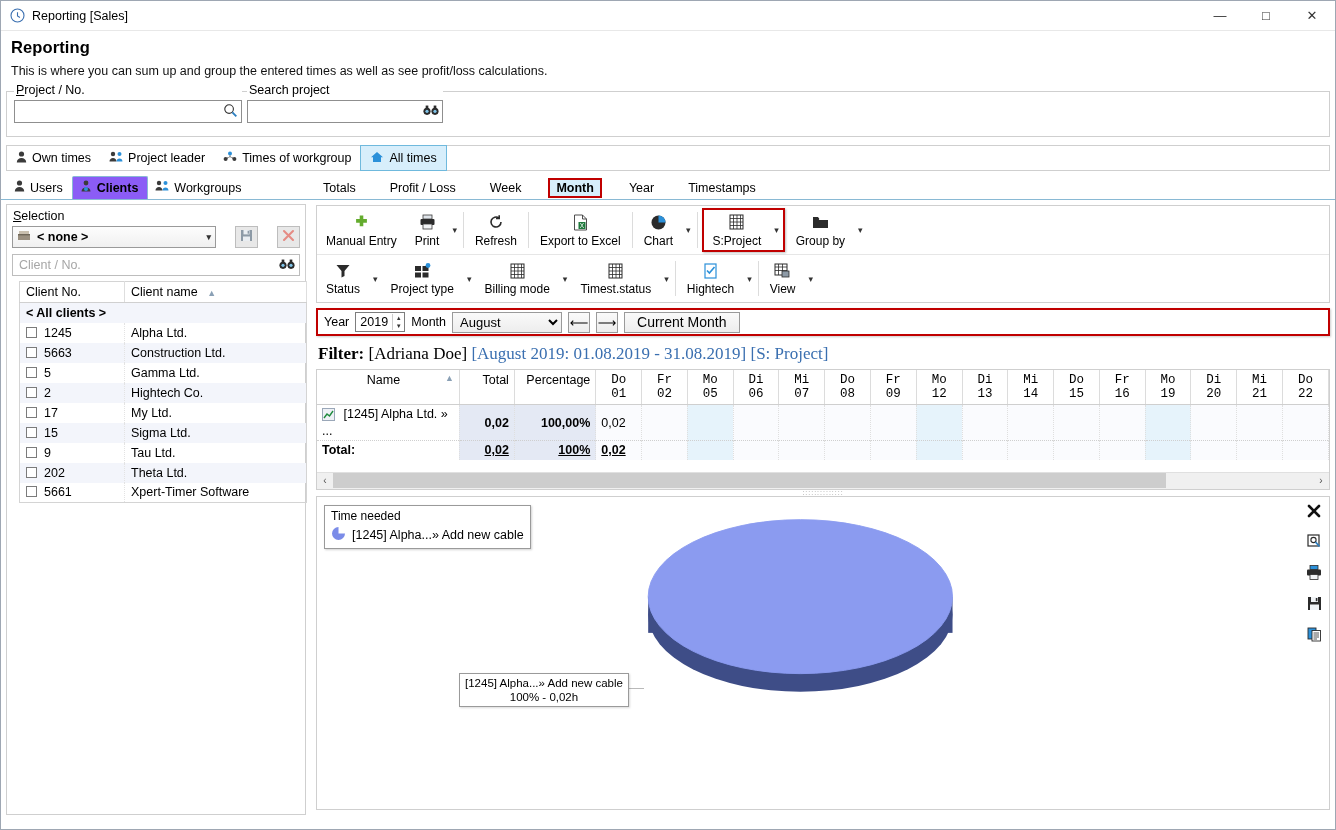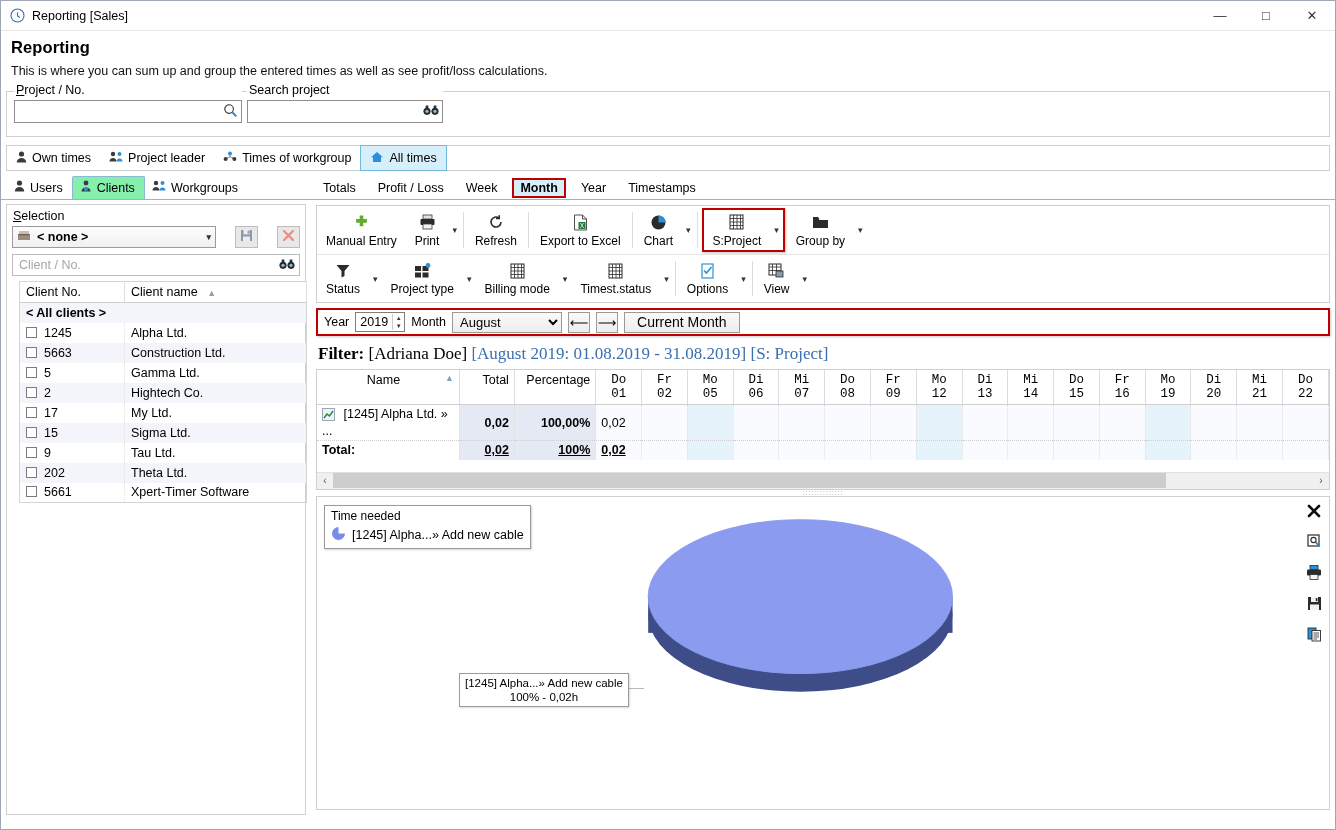--- a/index.html
+++ b/index.html
@@ -40,41 +40,41 @@
   .togitem.active { background:#d7eefb; border:1px solid #6fb9dd; margin:-1px 0; }
 
   
   .body { display:flex; margin-top:5px; height:calc(830px - 30px - 62px - 46px - 13px - 34px - 6px); }
   .left { width:310px; border-right:0; display:flex; flex-direction:column; }
   .right { flex:1; display:flex; flex-direction:column; min-width:0; }
 
   
   .ltabs { display:flex; align-items:flex-end; height:24px; padding-left:6px; border-bottom:1px solid #89b9d4; }
   .ltab { display:flex; align-items:center; gap:5px; padding:3px 9px 4px 7px; font-size:12.5px; }
-  .ltab.active { background:#86efac; border:1px solid #89b9d4; border-bottom:none; font-weight:normal; border-radius:2px 2px 0 0; }
+  .ltab.active { background:#8b5cf6; border:1px solid #89b9d4; border-bottom:none; font-weight:bold; border-radius:2px 2px 0 0; }
 
   .selbox { margin:4px 5px 0 5px; border:1px solid #cfcfcf; flex:1; display:flex; flex-direction:column; min-height:0; position:relative; }
   .selhdr { font-size:12.5px; padding:4px 6px 3px 6px; }
   .combo-row { display:flex; padding:0 5px; gap:19px; }
   .combo { flex:1; height:22px; border:1px solid #9a9a9a; background:linear-gradient(#fdfdfd,#f0f0f0); display:flex; align-items:center; padding:0 4px; gap:6px; font-size:12.5px; font-weight:bold; }
   .combo .caret { margin-left:auto; font-size:9px; color:#333; }
   .sqbtn { width:23px; height:22px; border:1px solid #bdbdbd; background:#e8e8e8; display:flex; align-items:center; justify-content:center; }
   .clientsearch { margin:6px 5px 0 5px; border:1px solid #bdbdbd; height:22px; display:flex; align-items:center; padding:0 4px; }
   .clientsearch input { border:0; outline:0; flex:1; font-size:12.5px; font-family:"Liberation Sans",sans-serif; }
   .clientsearch input::placeholder { color:#a6a6a6; }
 
   table.clients { margin:5px 5px 0 12px; width:calc(100% - 10px); border-collapse:collapse; border:1px solid #d4d4d4; }
   table.clients th { font-weight:normal; font-size:12.5px; text-align:left; padding:3px 6px; border-right:1px solid #dedede; border-bottom:1px solid #d0d0d0; background:#fff; }
   table.clients td { font-size:12.5px; padding:2px 6px; border-right:1px dotted #e3e3e3; height:20px; }
   table.clients tr.alt td { background:#f3f5fb; }
   table.clients tr.allrow td { font-weight:bold; background:#f3f5fb; }
   .cb { display:inline-block; width:11px; height:11px; border:1px solid #7b7b7b; background:#fff; vertical-align:-1px; margin-right:7px; }
 
   
-  .rtabs { display:flex; align-items:center; height:24px; gap:8px; padding-left:5px; border-bottom:1px solid #89b9d4; }
+  .rtabs { display:flex; align-items:center; height:24px; gap:20px; padding-left:5px; border-bottom:1px solid #89b9d4; }
   .rtab { font-size:12.5px; padding:2px 7px; }
   .rtab.active { font-weight:bold; border:2px solid #c00000; background:#d7eefb; padding:1px 6px; }
 
   
   .ribbon { border:1px solid #cfcfcf; margin:5px 5px 0 5px; background:#fff; }
   .ribrow { display:flex; align-items:stretch; height:48px; }
   .ribrow + .ribrow { border-top:1px solid #e6e6e6; }
   .ribitem { display:flex; flex-direction:column; align-items:center; justify-content:center; padding:2px 9px; font-size:12px; gap:2px; position:relative; }
   .ribitem .ic { height:19px; display:flex; align-items:center; justify-content:center; }
   .ribsep { width:1px; background:#dcdcdc; margin:6px 2px; }
@@ -491,21 +491,21 @@
           </div>
           <div class="ribsep"></div>
           <div class="ribgroup">
             <div class="ribitem">
               <span class="ic">
                   <svg width="15" height="16" viewBox="0 0 15 16">
                     <rect x="2" y="1" width="11" height="14" fill="#fff" stroke="#2b90d9" stroke-width="1.2"></rect>
                     <path d="M4 7.5l2.4 2.6L11.5 4" fill="none" stroke="#2b90d9" stroke-width="1.6"></path>
                   </svg>
                 </span>
-              <span>Options</span>
+              <span>Hightech</span>
             </div>
             <div class="dd">▾</div>
           </div>
           <div class="ribsep"></div>
           <div class="ribgroup">
             <div class="ribitem">
               <span class="ic">
                   <svg width="17" height="16" viewBox="0 0 17 16">
                     <rect x="1" y="1" width="12" height="11" fill="#fff" stroke="#2b2b2b" stroke-width="1"></rect>
                     <path d="M1 4h12M1 7.5h12M4.5 1v11M8.5 1v11" stroke="#2b2b2b" stroke-width=".8"></path>

